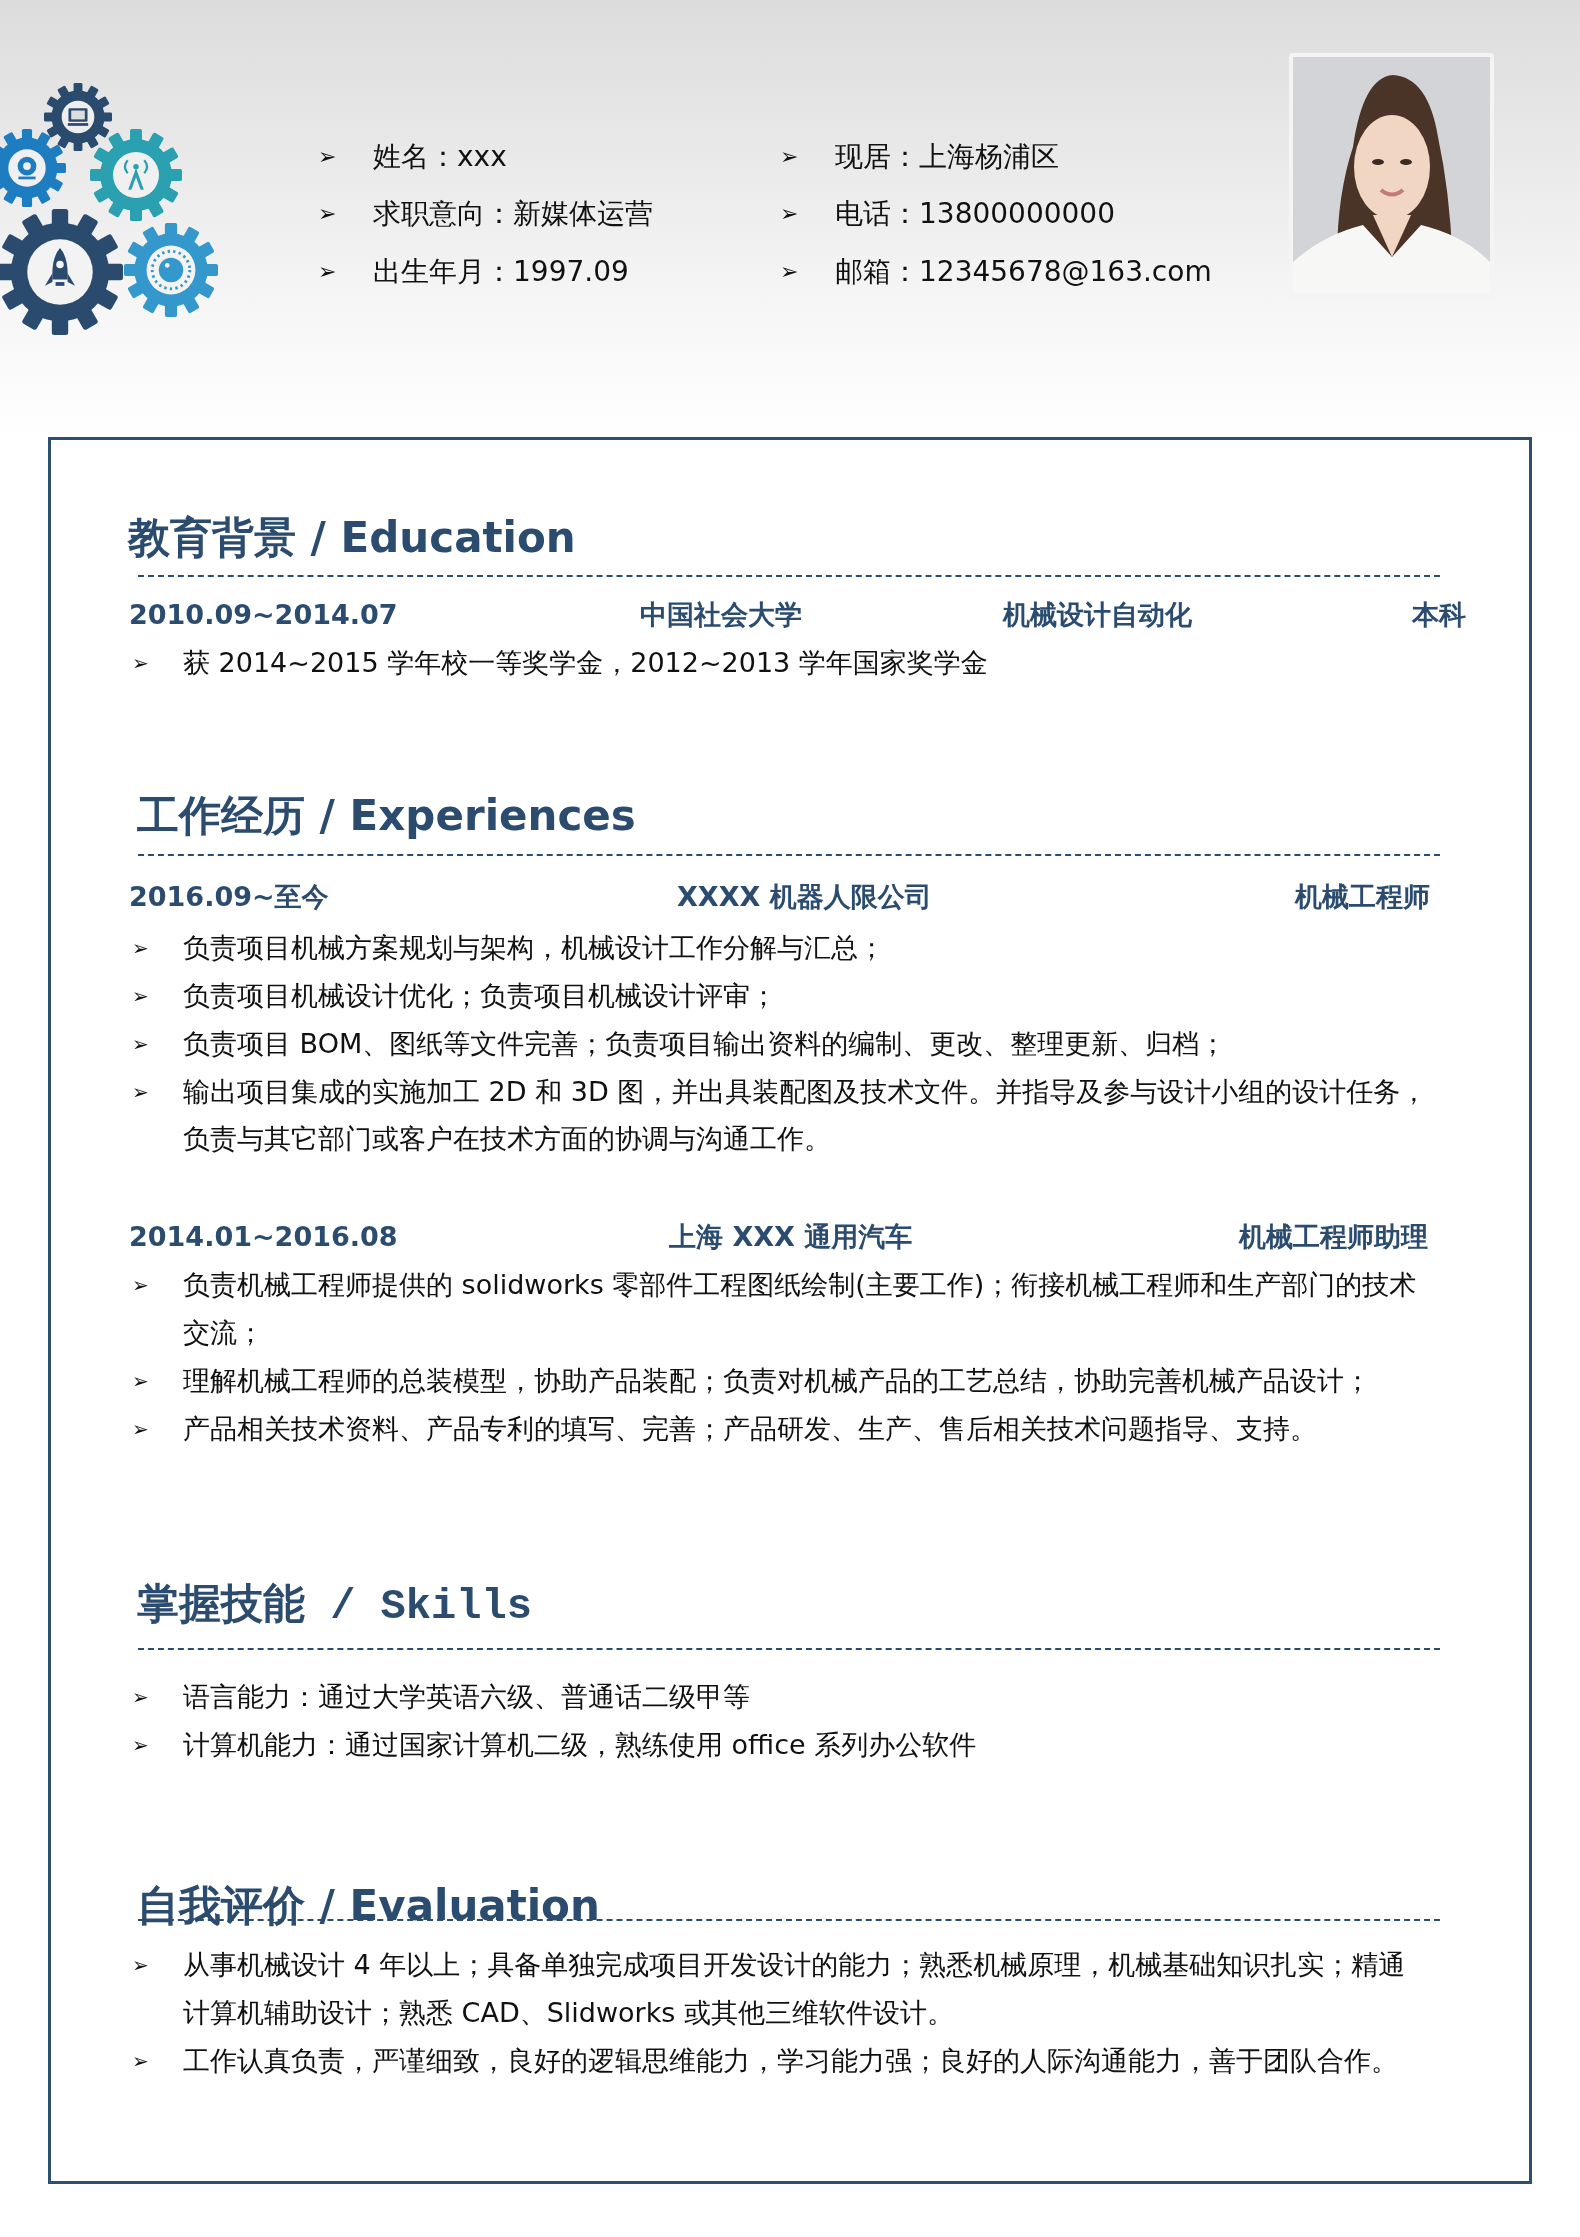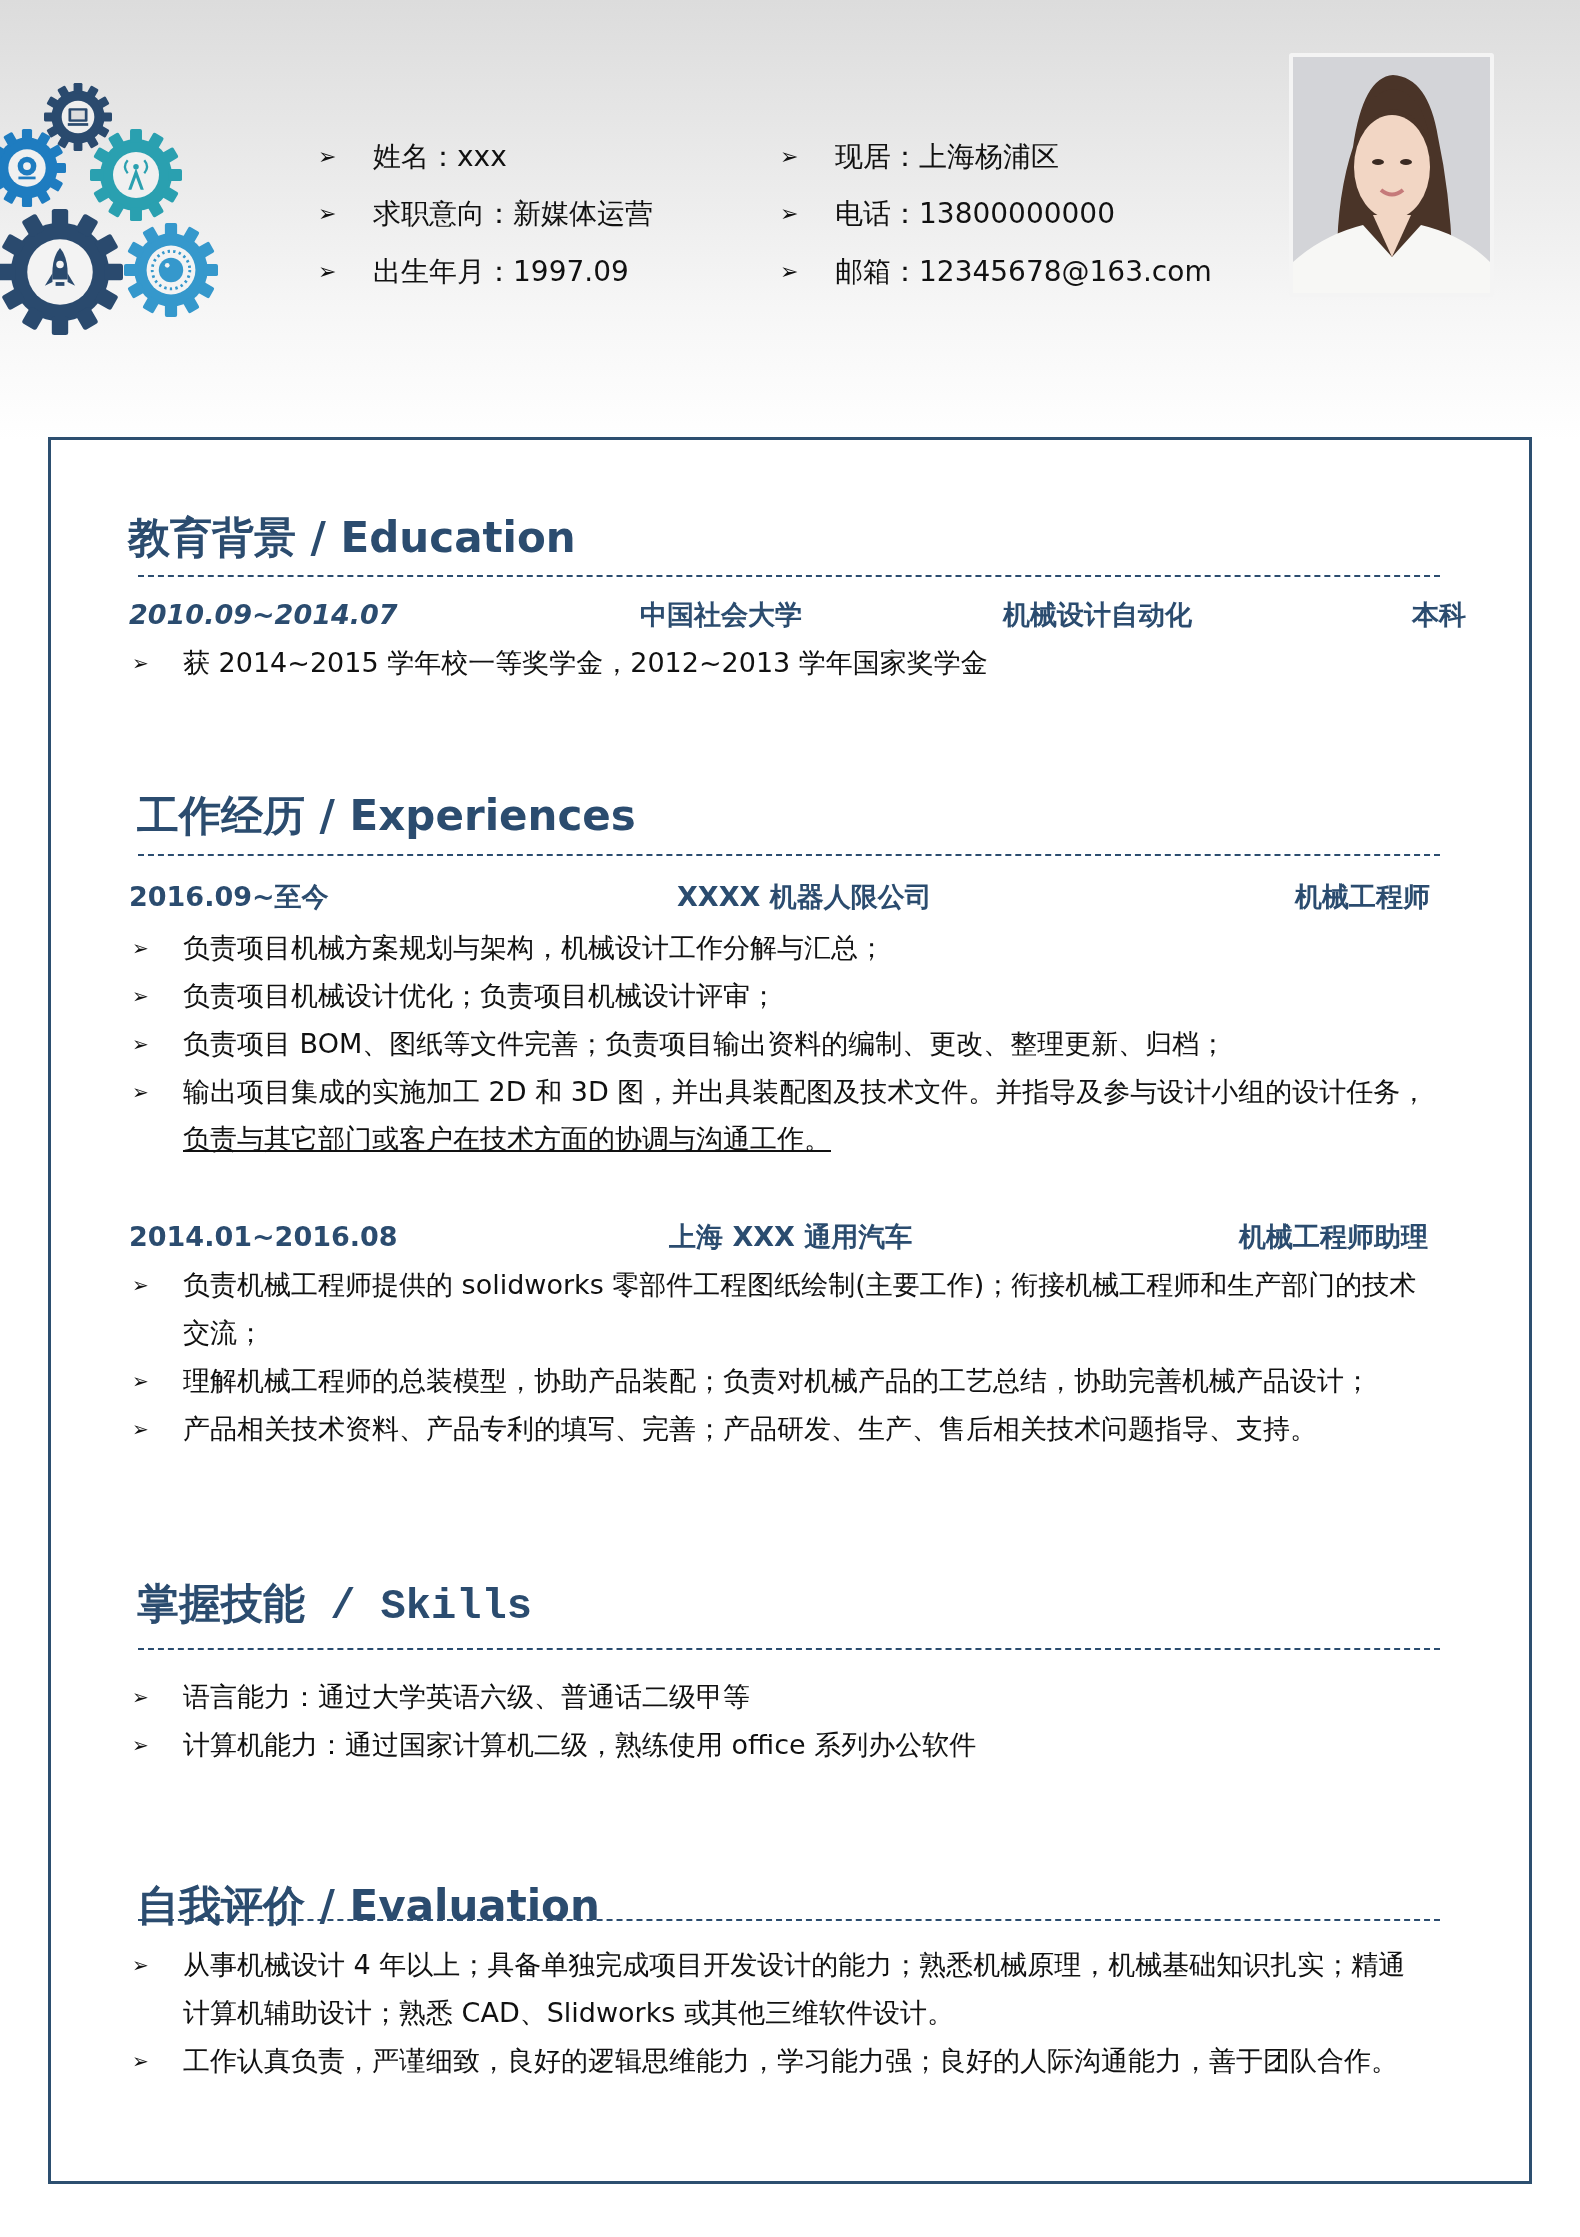--- a/index.html
+++ b/index.html
@@ -166,21 +166,21 @@
       <path d="M0,236 L0,205 Q30,178 70,168 L99,200 L128,168 Q170,178 197,205 L197,236 Z" fill="#f7f7f5"></path>
       <path d="M80,158 L99,200 L118,158 Z" fill="#f2d6c4"></path>
     </svg>
   </div>
 </div>
 
 <div class="content-box"></div>
 
 <div class="sec-title" style="left:128px; top:516px;">教育背景 / Education</div>
 <div class="dash" style="top:575px;"></div>
-<div class="row-item" style="left:129px; top:597px;font-style:italic;">2010.09~2014.07</div>
+<div class="row-item" style="left:129px; top:597px;">2010.09~2014.07</div>
 <div class="row-item" style="left:640px; top:597px;">中国社会大学</div>
 <div class="row-item" style="left:1003px; top:597px;">机械设计自动化</div>
 <div class="row-item" style="left:1412px; top:597px;">本科</div>
 <div class="bullet" style="top:645px;">
   <span class="arrow">➢</span>
   <span class="txt">获 2014~2015 学年校一等奖学金，2012~2013 学年国家奖学金</span>
 </div>
 
 <div class="sec-title" style="left:137px; top:794px;">工作经历 / Experiences</div>
 <div class="dash" style="top:854px;"></div>
@@ -198,21 +198,21 @@
   <span class="txt">负责项目机械设计优化；负责项目机械设计评审；</span>
 </div>
 <div class="bullet" style="top:1026px;">
   <span class="arrow">➢</span>
   <span class="txt">负责项目 BOM、图纸等文件完善；负责项目输出资料的编制、更改、整理更新、归档；</span>
 </div>
 <div class="bullet" style="top:1074px;">
   <span class="arrow">➢</span>
   <span class="txt">输出项目集成的实施加工 2D 和 3D 图，并出具装配图及技术文件。并指导及参与设计小组的设计任务，</span>
 </div>
-<div class="cont-line" style="top:1121px;text-decoration:underline;">负责与其它部门或客户在技术方面的协调与沟通工作。</div>
+<div class="cont-line" style="top:1121px;">负责与其它部门或客户在技术方面的协调与沟通工作。</div>
 
 <div class="row-item" style="left:129px; top:1219px;">2014.01~2016.08</div>
 <div class="row-item" style="left:669px; top:1219px;">上海 XXX 通用汽车</div>
 <div class="row-item" style="left:1239px; top:1219px;text-align:right;">机械工程师助理</div>
 
 <div class="bullet" style="top:1267px;">
   <span class="arrow">➢</span>
   <span class="txt">负责机械工程师提供的 solidworks 零部件工程图纸绘制(主要工作)；衔接机械工程师和生产部门的技术</span>
 </div>
 <div class="cont-line" style="top:1315px;">交流；</div>

